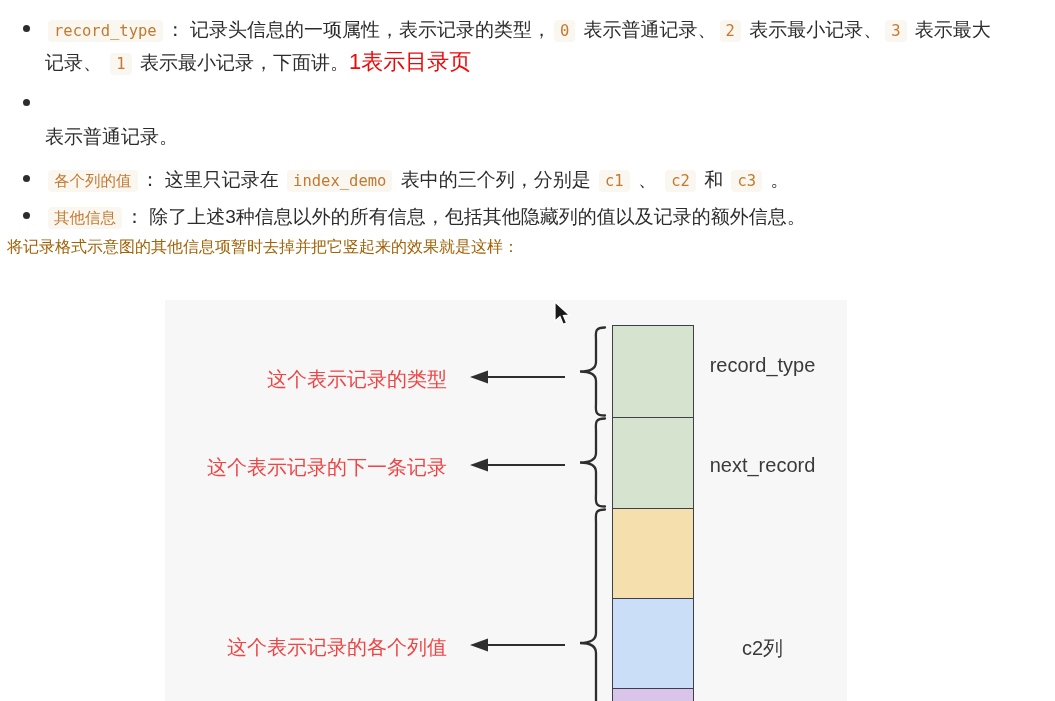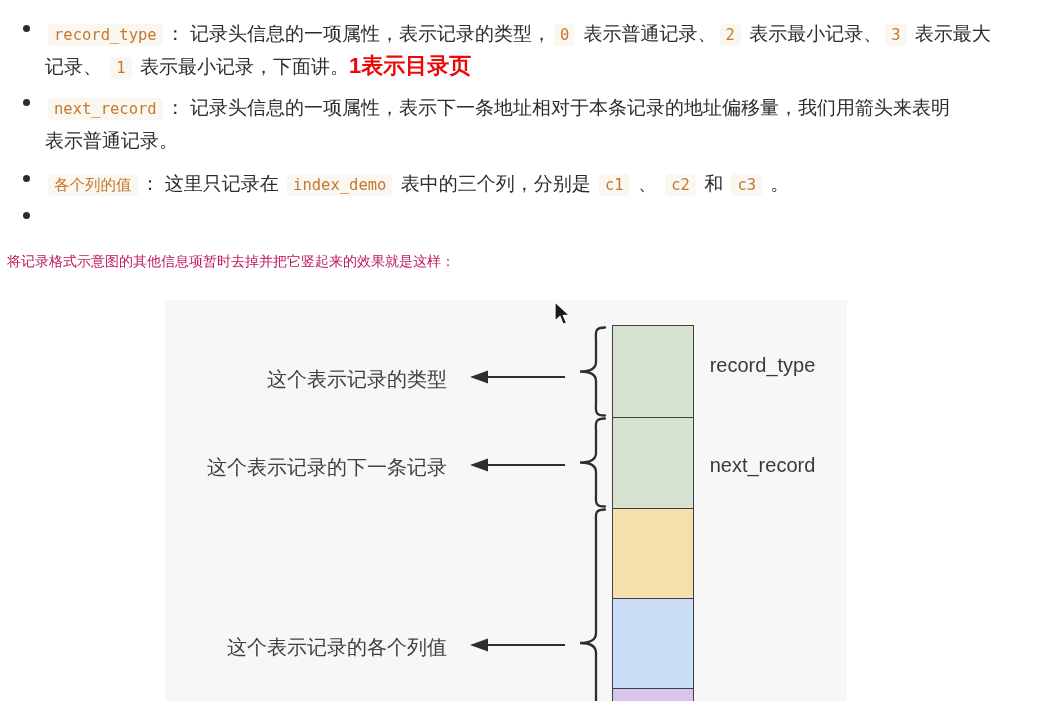--- a/index.html
+++ b/index.html
@@ -5,38 +5,38 @@
   html,body{margin:0;padding:0;}
   body{
     width:1055px;height:701px;position:relative;overflow:hidden;
     background:#ffffff;
     font-family:"Liberation Sans","DejaVu Sans",sans-serif;
     color:#2c2c2c;
   }
   
   .line{
     position:absolute;left:45px;white-space:nowrap;
-    font-size:19px;line-height:35px;color:#2c2c2c;
+    font-size:19px;line-height:28px;color:#2c2c2c;
   }
   .line .dot{
     position:absolute;left:-22px;top:9px;width:7px;height:7px;border-radius:50%;
     background:#2c2c2c;
   }
   .seg-text{color:#2c2c2c;}
   .seg-code{
     font-family:"DejaVu Sans Mono","Liberation Mono",monospace;
     font-size:15.5px;color:#c4792f;background:#faf7f1;
     padding:2px 6px;border-radius:4px;margin:0 3px;
   }
   .seg-red{
-    color:#ee0707;font-weight:bold;font-size:22px;text-align:right;
+    color:#ee0707;font-weight:normal;font-size:22px;text-align:right;
   }
   .para{
-    position:absolute;left:7px;top:253px;white-space:nowrap;
-    font-size:14px;color:#be185d;
+    position:absolute;left:7px;top:237px;white-space:nowrap;
+    font-size:16px;color:#a16207;
   }
   
   .panel{
     position:absolute;left:165px;top:300px;width:682px;height:480px;
     background:#f7f7f7;
   }
   .col{
     position:absolute;left:447px;top:25px;width:82px;
     box-sizing:border-box;border:1px solid #3f3f49;
   }
@@ -45,53 +45,54 @@
   .bx1,.bx2{height:91px;}
   .bx3,.bx4{height:90px;}
   .bx5{height:120px;}
   .boxlabel{
     position:absolute;left:530px;width:135px;height:26px;
     text-align:center;font-size:20px;color:#3a3a3a;white-space:nowrap;
   }
   .bl1{top:54px;} .bl2{top:154px;} .bl3{top:249px;} .bl4{top:335px;}
   .ann{
     position:absolute;left:0;width:282px;text-align:right;
-    font-size:20px;color:#404040;white-space:nowrap;
+    font-size:20px;color:#ef4444;white-space:nowrap;
   } .an2:{}
   .arrow{position:absolute;left:305px;width:96px;height:16px;}
   .brace{position:absolute;left:402px;width:40px;}
   .cursor{position:absolute;left:388px;top:1px;width:18px;height:26px;}
 </style>
 </head>
 <body>
 
 <div class="line" style="top:16px"><span class="dot"></span><span><span class="seg-code">record_type</span><span class="seg-text">： 记录头信息的一项属性，表示记录的类型，</span><span class="seg-code">0</span><span class="seg-text"> 表示普通记录、</span><span class="seg-code">2</span><span class="seg-text"> 表示最小记录、</span><span class="seg-code">3</span><span class="seg-text"> 表示最大</span></span></div>
 <div class="line" style="top:48px"><span><span class="seg-text">记录、 </span><span class="seg-code">1</span><span class="seg-text"> 表示最小记录，下面讲。</span><span class="seg-red">1表示目录页</span></span></div>
 
-<div class="line" style="top:90px"><span class="dot"></span><span><span class="seg-code">next_record</span><span class="seg-text">： 记录头信息的一项属性，表示下一条地址相对于本条记录的地址偏移量，我们用箭头来表明</span></span></div>
+<div class="line" style="top:90px"><span class="dot"></span></div>
 <div class="line" style="top:123px"><span><span class="seg-text">表示普通记录。</span></span></div>
 
 <div class="line" style="top:166px"><span class="dot"></span><span><span class="seg-code">各个列的值</span><span class="seg-text">： 这里只记录在 </span><span class="seg-code">index_demo</span><span class="seg-text"> 表中的三个列，分别是 </span><span class="seg-code">c1</span><span class="seg-text"> 、 </span><span class="seg-code">c2</span><span class="seg-text"> 和 </span><span class="seg-code">c3</span><span class="seg-text"> 。</span></span></div>
 
-<div class="line" style="top:203px"><span class="dot"></span></div>
+<div class="line" style="top:203px"><span class="dot"></span><span><span class="seg-code">其他信息</span><span class="seg-text">： 除了上述3种信息以外的所有信息，包括其他隐藏列的值以及记录的额外信息。</span></span></div>
 
 <div class="para">将记录格式示意图的其他信息项暂时去掉并把它竖起来的效果就是这样：</div>
 
 <div class="panel">
 
   <div class="col">
     <div class="box bx1" style="background: rgb(214, 227, 207);"></div>
     <div class="box bx2" style="background: rgb(214, 227, 207);"></div>
     <div class="box bx3" style="background: rgb(245, 224, 173);"></div>
     <div class="box bx4" style="background: rgb(202, 222, 248);"></div>
     <div class="box bx5" style="background: rgb(216, 197, 233);"></div>
   </div>
 
   <div class="boxlabel bl1">record_type</div>
   <div class="boxlabel bl2">next_record</div>
+  <div class="boxlabel bl4">c2列</div>
 
   <div class="ann" style="top:66px">这个表示记录的类型</div>
   <div class="ann" style="top:334px">这个表示记录的各个列值</div>
   <div class="ann" style="top:154px">这个表示记录的下一条记录</div>
 
   <svg class="arrow" style="top:69px" viewBox="0 0 96 16">
     <line x1="14" y1="8" x2="95" y2="8" stroke="#2e2e2e" stroke-width="2"></line>
     <polygon points="0,8 18,1.5 18,14.5" fill="#2e2e2e"></polygon>
   </svg>
   <svg class="arrow" style="top:157px" viewBox="0 0 96 16">

